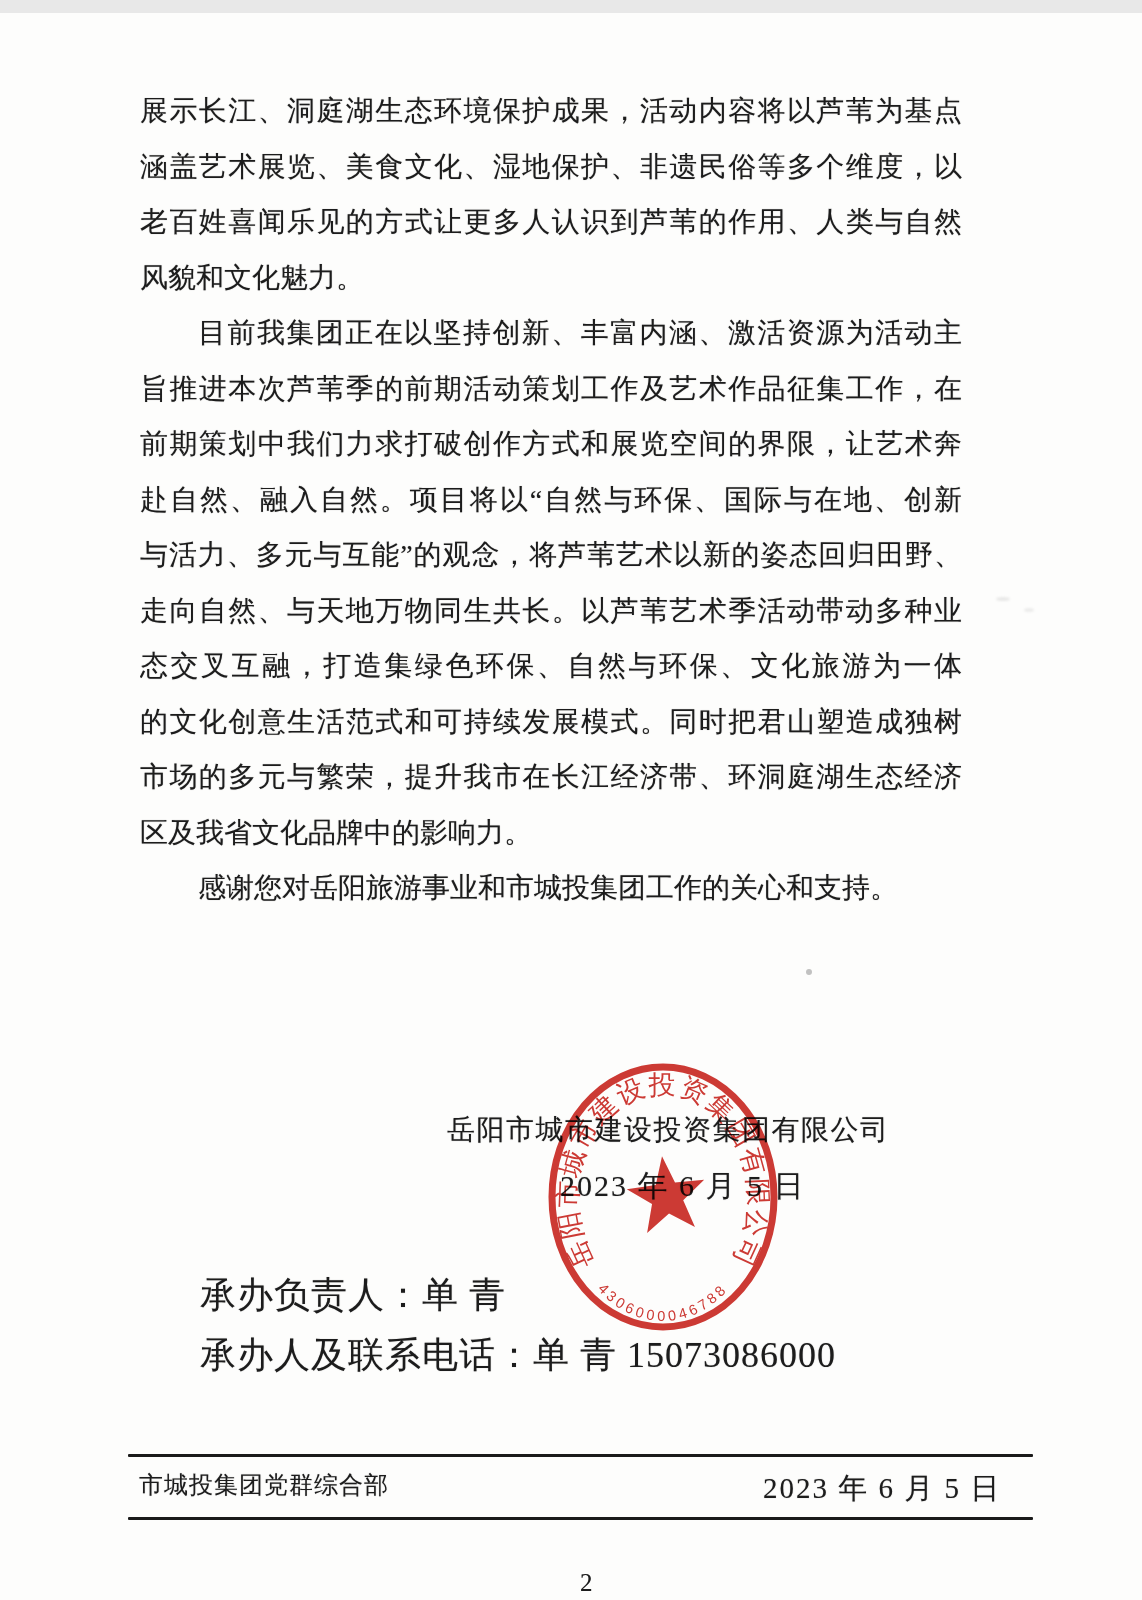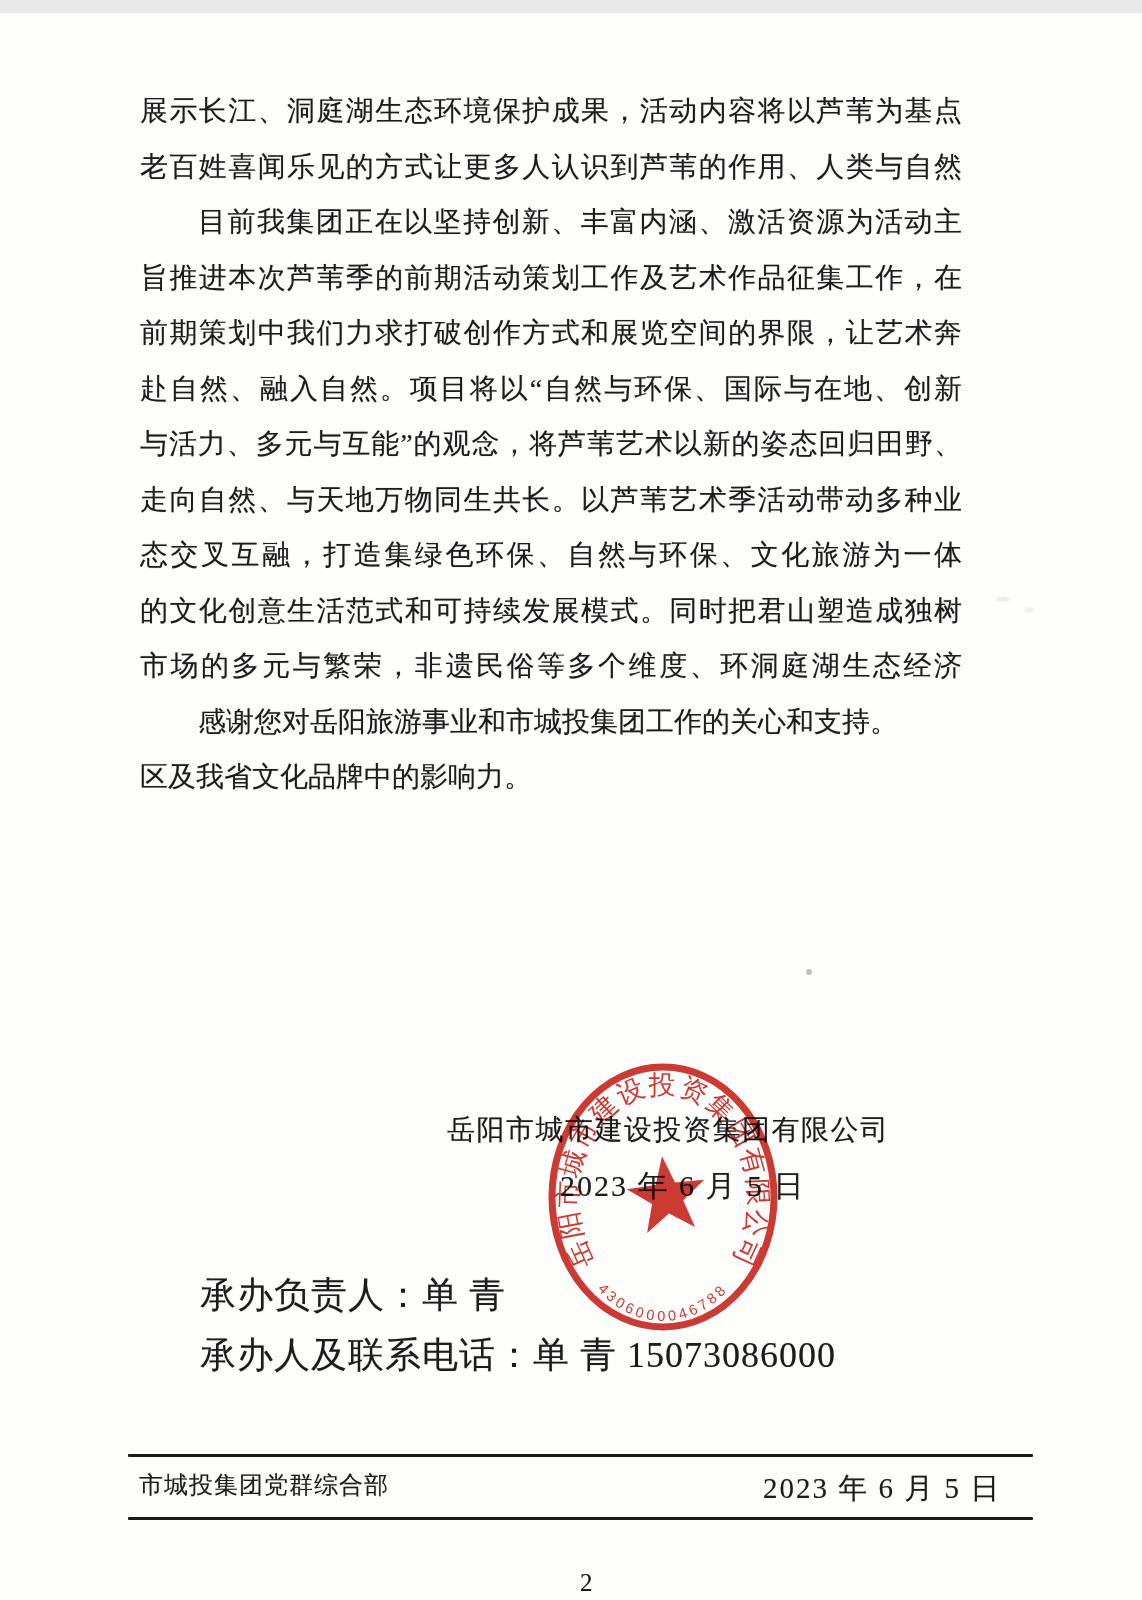--- a/index.html
+++ b/index.html
@@ -69,32 +69,34 @@
   .speck.b{left:996px; top:584px; width:14px; height:4px; opacity:.18; filter:blur(1px);}
   .speck.c{left:1024px; top:595px; width:10px; height:4px; opacity:.15; filter:blur(1px);}
 </style>
 </head>
 <body>
 
 <div class="page">
 
   <div class="letter-body">
       <div class="bl j">展示长江、洞庭湖生态环境保护成果，活动内容将以芦苇为基点</div>
+      <div class="bl j">涵盖艺术展览、美食文化、湿地保护、非遗民俗等多个维度，以</div>
       <div class="bl j">老百姓喜闻乐见的方式让更多人认识到芦苇的作用、人类与自然</div>
+      <div class="bl">风貌和文化魅力。</div>
       <div class="bl j ind">目前我集团正在以坚持创新、丰富内涵、激活资源为活动主</div>
       <div class="bl j">旨推进本次芦苇季的前期活动策划工作及艺术作品征集工作，在</div>
       <div class="bl j">前期策划中我们力求打破创作方式和展览空间的界限，让艺术奔</div>
       <div class="bl j">赴自然、融入自然。项目将以“自然与环保、国际与在地、创新</div>
       <div class="bl j">与活力、多元与互能”的观念，将芦苇艺术以新的姿态回归田野、</div>
       <div class="bl j">走向自然、与天地万物同生共长。以芦苇艺术季活动带动多种业</div>
       <div class="bl j">态交叉互融，打造集绿色环保、自然与环保、文化旅游为一体</div>
       <div class="bl j">的文化创意生活范式和可持续发展模式。同时把君山塑造成独树</div>
-      <div class="bl j">市场的多元与繁荣，非遗民俗等多个维度、环洞庭湖生态经济</div>
+      <div class="bl j">市场的多元与繁荣，提升我市在长江经济带、环洞庭湖生态经济</div>
+      <div class="bl">区及我省文化品牌中的影响力。</div>
       <div class="bl ind">感谢您对岳阳旅游事业和市城投集团工作的关心和支持。</div>
-      <div class="bl">区及我省文化品牌中的影响力。</div>
     </div>
 
   <div class="sig-company">岳阳市城市建设投资集团有限公司</div>
   <div class="sig-date">2023 年 6 月 5 日</div>
 
   <div class="contact-a">承办负责人：单  青</div>
   <div class="contact-b">承办人及联系电话：单  青 15073086000</div>
 
   <div class="footer-rule top"></div>
   <div class="footer-dept">市城投集团党群综合部</div>

